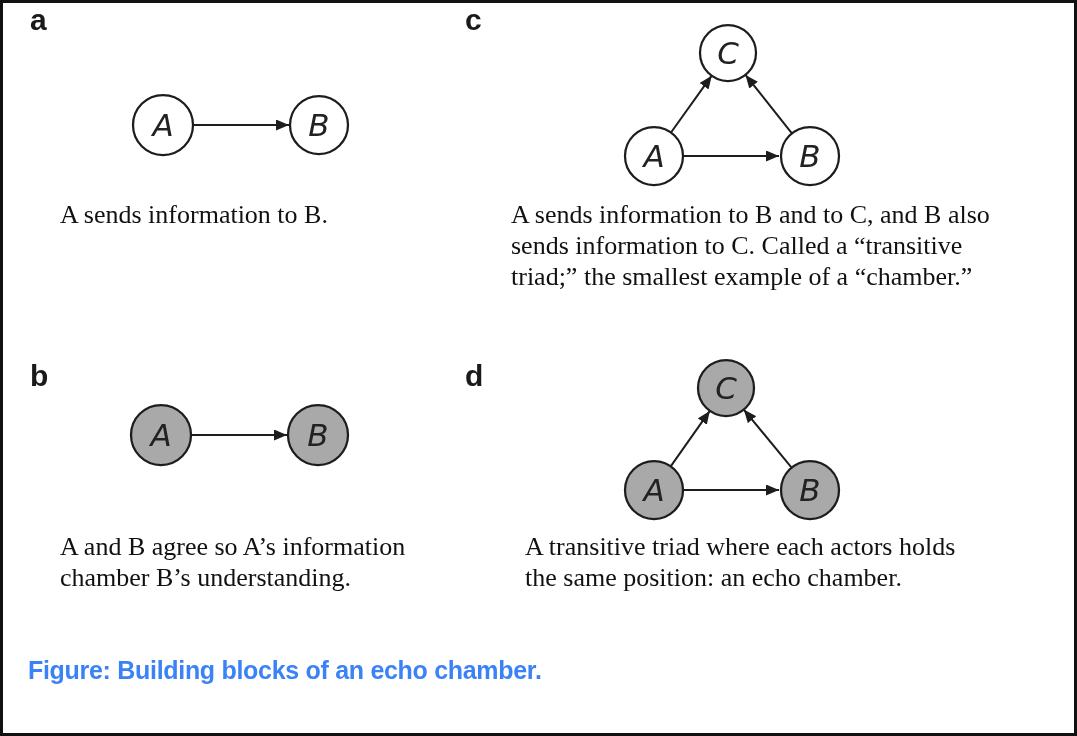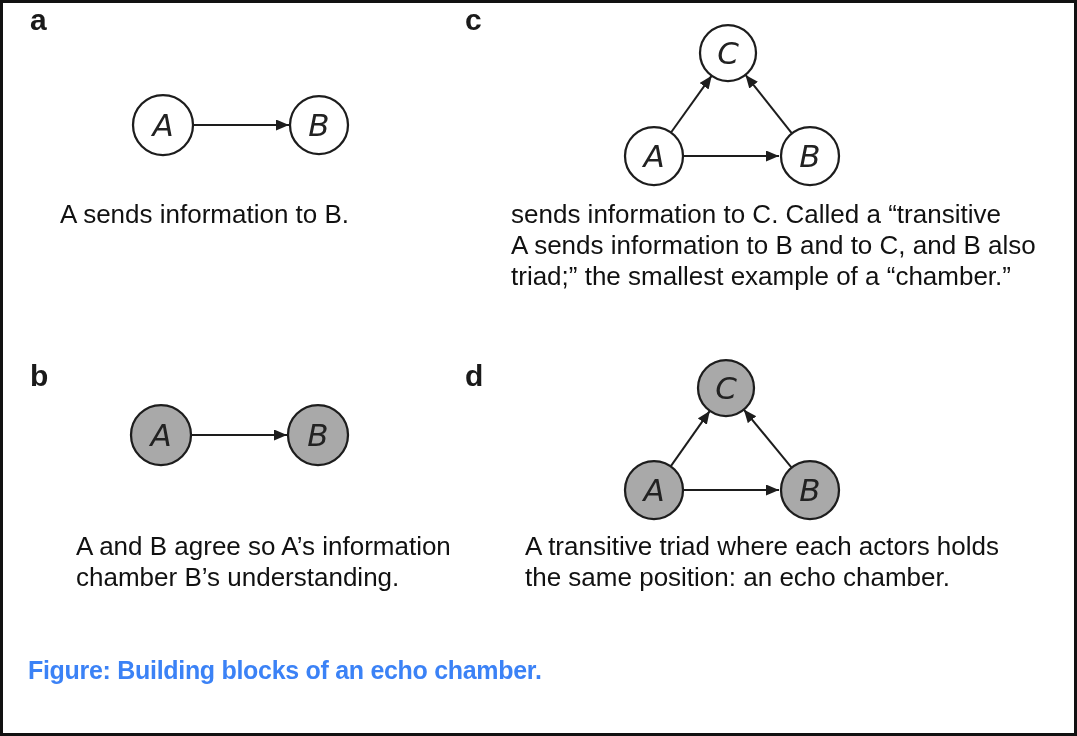--- a/index.html
+++ b/index.html
@@ -28,21 +28,21 @@
   .node-filled { fill: #a9a9a9; }
   .edge-line { stroke: #1d1d1d; stroke-width: 2; fill: none; }
   .node-label-text {
     font-family: "DejaVu Sans", sans-serif;
     font-style: italic;
     font-size: 31px;
     fill: #222222;
   }
   .caption {
     position: absolute;
-    font-family: Liberation Sans, sans-serif;
+    font-family: Liberation Serif, serif;
     font-size: 26px;
     line-height: 31px;
     color: #111111;
     white-space: nowrap;
   }
   .figure-title {
     position: absolute;
     left: 25px;
     top: 652px;
     font-family: "Liberation Sans", sans-serif;
@@ -97,39 +97,39 @@
     <line class="edge-line" x1="68" y1="119.5" x2="108.7" y2="62.7" marker-end="url(#arrow-c)"></line>
     <line class="edge-line" x1="188.9" y1="120.3" x2="142.5" y2="61.9" marker-end="url(#arrow-c)"></line>
     <circle class="node-circle node-open" cx="125" cy="40" r="28"></circle>
     <circle class="node-circle node-open" cx="51" cy="143" r="29"></circle>
     <circle class="node-circle node-open" cx="207" cy="143" r="29"></circle>
     <text class="node-label-text" x="125" y="51" text-anchor="middle">C</text>
     <text class="node-label-text" x="51" y="154" text-anchor="middle">A</text>
     <text class="node-label-text" x="207" y="154" text-anchor="middle">B</text>
   </svg>
   <div class="caption" style="left:508px; top:196px;">
+    <div>A sends information to B and to C, and B also</div>
     <div>sends information to C. Called a “transitive</div>
-    <div>A sends information to B and to C, and B also</div>
     <div>triad;” the smallest example of a “chamber.”</div>
   </div>
 
   <div class="panel-letter" style="left:27px; top:358px;">b</div>
   <svg class="diagram-svg" style="left:100px; top:370px;" width="250" height="125" viewBox="0 0 250 125">
     <defs>
       <marker id="arrow-b" markerUnits="userSpaceOnUse" markerWidth="14" markerHeight="12" refX="13" refY="5.5" orient="auto">
         <path d="M0,0 L13,5.5 L0,11 Z" fill="#1d1d1d"></path>
       </marker>
     </defs>
     <line class="edge-line" x1="88" y1="62" x2="184" y2="62" marker-end="url(#arrow-b)"></line>
     <circle class="node-circle node-filled" cx="58" cy="62" r="30"></circle>
     <circle class="node-circle node-filled" cx="215" cy="62" r="30"></circle>
     <text class="node-label-text" x="58" y="73" text-anchor="middle">A</text>
     <text class="node-label-text" x="215" y="73" text-anchor="middle">B</text>
   </svg>
-  <div class="caption" style="left:57px; top:528px;margin-left:16px;">
+  <div class="caption" style="left:57px; top:528px;">
     <div>A and B agree so A’s information</div>
     <div>chamber B’s understanding.</div>
   </div>
 
   <div class="panel-letter" style="left:462px; top:358px;">d</div>
   <svg class="diagram-svg" style="left:600px; top:345px;" width="250" height="180" viewBox="0 0 250 180">
     <defs>
       <marker id="arrow-d" markerUnits="userSpaceOnUse" markerWidth="14" markerHeight="12" refX="13" refY="5.5" orient="auto">
         <path d="M0,0 L13,5.5 L0,11 Z" fill="#1d1d1d"></path>
       </marker>

